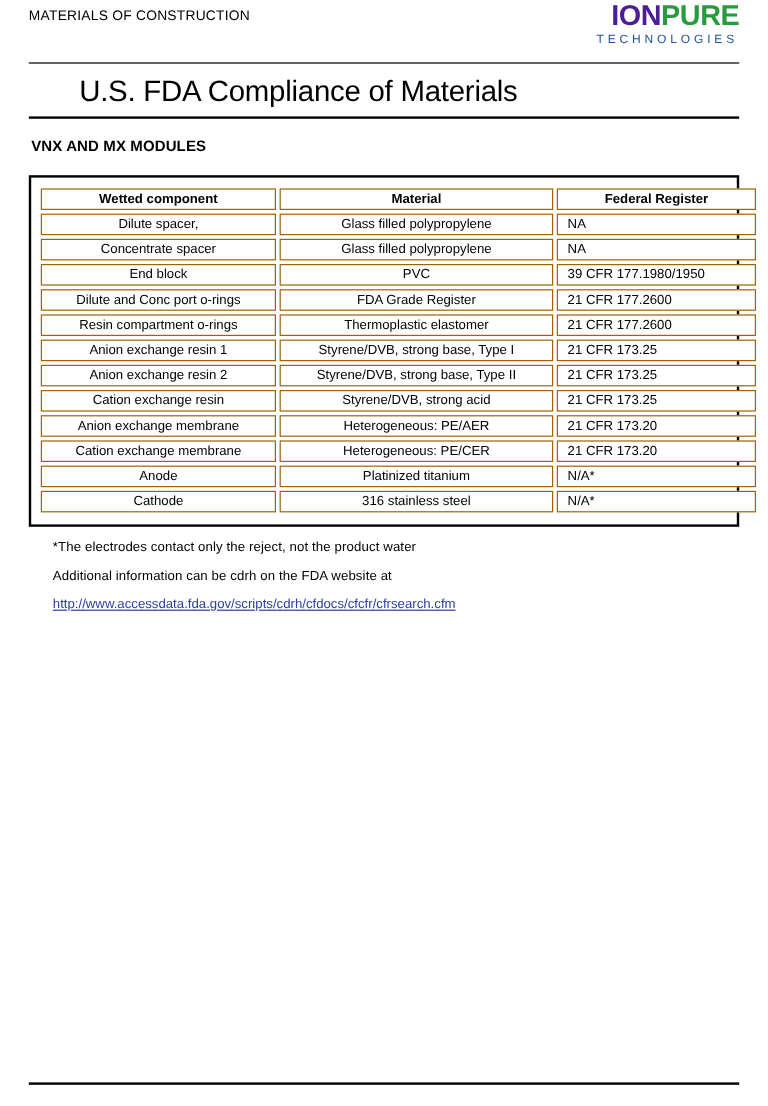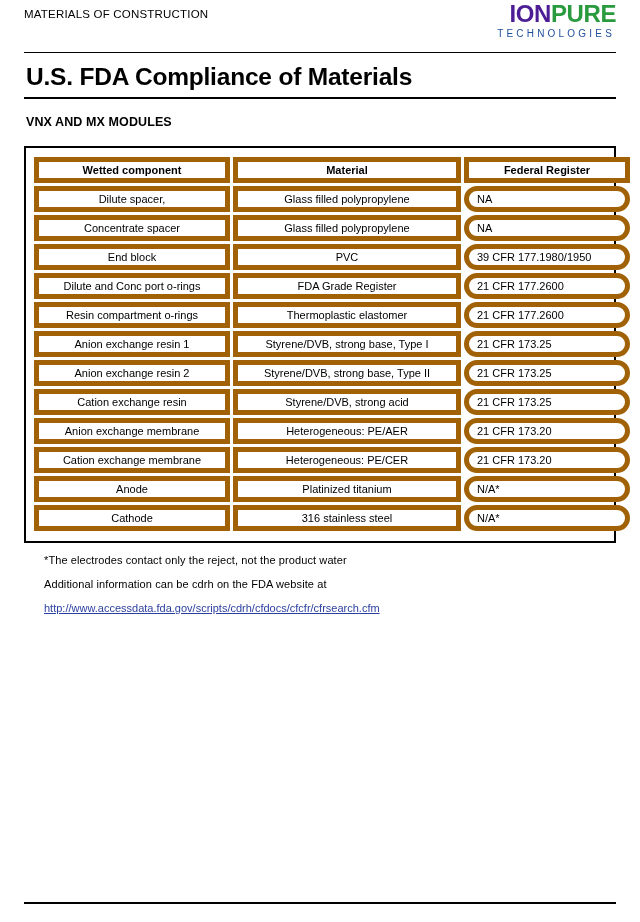--- a/index.html
+++ b/index.html
@@ -60,23 +60,24 @@
     padding-right: 1px;
   }
 
   
   .rule-top {
     border-top: 1.5px solid #000;
     margin: 4px 6px 0 6px;
   }
   .title {
     font-size: 24.5px;
-    font-weight: bold;
+    font-weight: normal;
     letter-spacing: -0.2px;
     padding: 10px 6px 6px 8px;
+    margin-left: 40px;
   }
   .rule-bottom {
     border-top: 2.5px solid #000;
     margin: 0 6px;
   }
   .subtitle {
     font-size: 12.5px;
     font-weight: bold;
     letter-spacing: 0.1px;
     padding: 16px 6px 17px 8px;
@@ -89,36 +90,36 @@
     padding: 6px 5px 7px 5px;
     box-sizing: border-box;
   }
   table.fda {
     width: 100%;
     border-collapse: separate;
     border-spacing: 3px 3px;
     table-layout: fixed;
   }
   table.fda th, table.fda td {
-    border: 5px solid #a16207;
+    border: 1px solid #a16207;
     font-size: 11px;
     height: 16px;
     padding: 2px 4px;
     box-sizing: border-box;
     vertical-align: middle;
     background: #fff;
     margin-top: 12px;
   }
   table.fda th {
     font-weight: bold;
     text-align: center;
   }
   table.fda td.c1 { text-align: center; }
   table.fda td.c2 { text-align: center; }
-  table.fda td.c3 { text-align: left; padding-left: 8px; border-radius: 13px; }
+  table.fda td.c3 { text-align: left; padding-left: 8px; }
   col.col1 { width: 196px; }
   col.col2 { width: 228px; }
   col.col3 { width: 166px; }
 
   
   .notes {
     margin: 0 24px;
     padding-top: 11px;
     font-size: 11px;
   }

